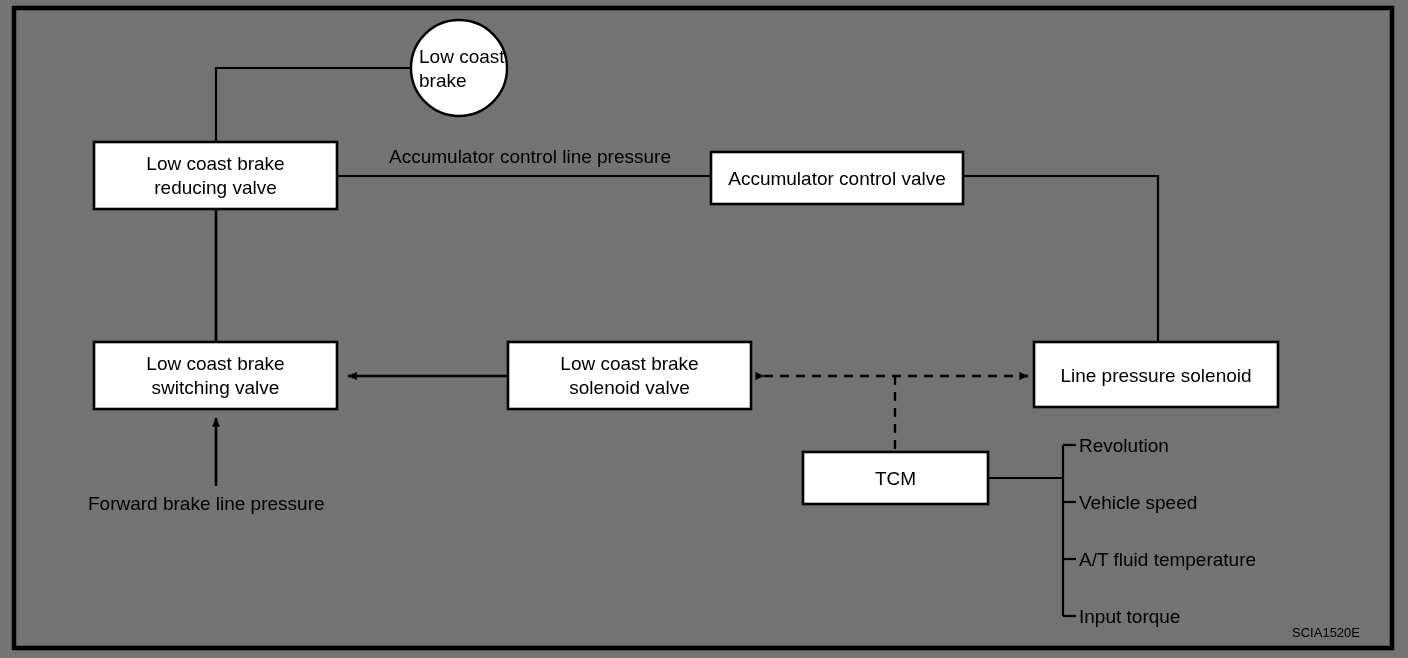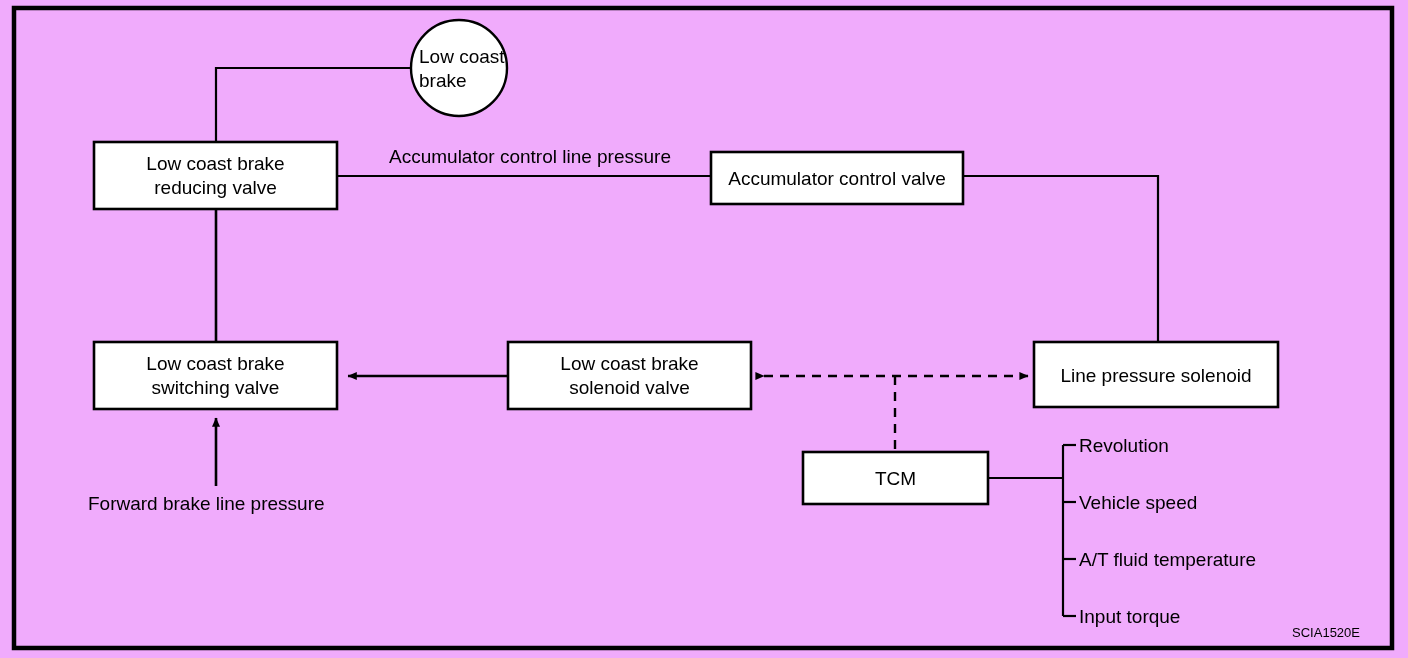--- a/index.html
+++ b/index.html
@@ -12,21 +12,21 @@
     width: 1408px;
     height: 658px;
     font-family: "Liberation Sans", sans-serif;
     -webkit-font-smoothing: antialiased;
   }
   #stage {
     position: relative;
     width: 1408px;
     height: 658px;
     overflow: hidden;
-    background: #f0abfc;
+    background: #737373;
   }
   #diagram-svg {
     position: absolute;
     left: 0;
     top: 0;
     width: 1408px;
     height: 658px;
   }
   .node-text {
     font-family: "Liberation Sans", sans-serif;

